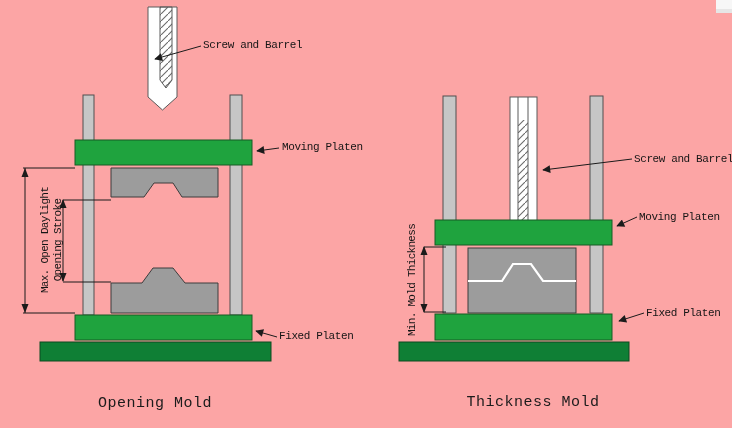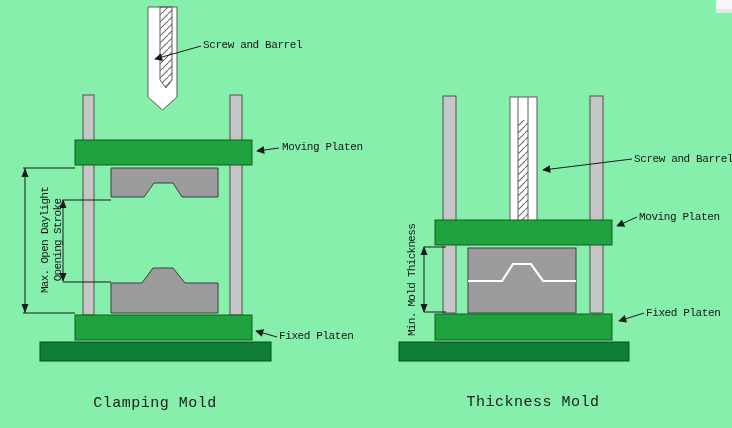--- a/index.html
+++ b/index.html
@@ -1,19 +1,19 @@
 <!DOCTYPE html>
 <html><head>
 <meta charset="utf-8">
 <style>
   html,body{margin:0;padding:0;background:#ffffff;}
   #stage{
     position:relative;
     width:732px;height:428px;
-    background:#86efac;
+    background:#fca5a5;
     overflow:hidden;
     font-family:"Liberation Mono","DejaVu Sans Mono",monospace;
     color:#151515;
   }
   #stage svg{position:absolute;left:0;top:0;}
   .label{
     position:absolute;
     font-size:11px;
     letter-spacing:-0.4px;
     white-space:nowrap;
@@ -117,21 +117,21 @@
       <path d="M637,217 L617,226" fill="none" stroke="#1b1b1b" marker-end="url(#arrow)"></path>
       <path d="M644,313 L619,321" fill="none" stroke="#1b1b1b" marker-end="url(#arrow)"></path>
     </g>
   </svg>
 
   <div class="label" style="left:203px;top:39px;">Screw and Barrel</div>
   <div class="label" style="left:282px;top:141px;">Moving Platen</div>
   <div class="label" style="left:279px;top:330px;">Fixed Platen</div>
   <div class="dim-text" style="left:45px;top:240px;">Max. Open Daylight</div>
   <div class="dim-text" style="left:58px;top:240px;">Opening Stroke</div>
-  <div class="caption" style="left:85px;top:395px;width:140px;">Clamping Mold</div>
+  <div class="caption" style="left:85px;top:395px;width:140px;">Opening Mold</div>
 
   <div class="label" style="left:634px;top:153px;">Screw and Barrel</div>
   <div class="label" style="left:639px;top:211px;">Moving Platen</div>
   <div class="label" style="left:646px;top:307px;">Fixed Platen</div>
   <div class="dim-text" style="left:412px;top:280px;">Min. Mold Thickness</div>
   <div class="caption" style="left:463px;top:394px;width:140px;">Thickness Mold</div>
 
   <div class="corner-a"></div>
   <div class="corner-b"></div>
 </div>

